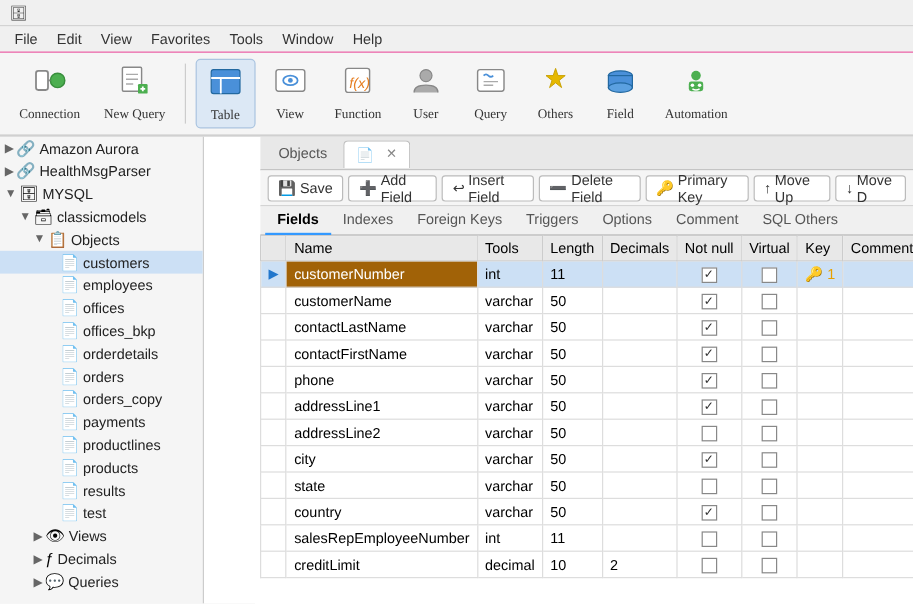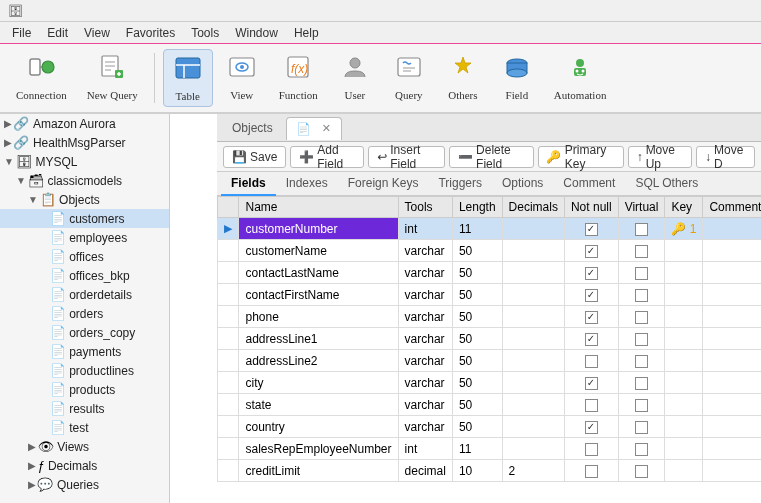--- a/index.html
+++ b/index.html
@@ -521,21 +521,21 @@
               <th>Decimals</th>
               <th>Not null</th>
               <th>Virtual</th>
               <th>Key</th>
               <th>Comment</th>
             </tr>
           </thead>
         <tbody id="table-body">
             <tr class="selected">
               <td class="row-marker" style="color: rgb(34, 119, 204); font-size: 11px;">▶</td>
-              <td style="background: #6d28d9; color: rgb(255, 255, 255);">customerNumber</td>
+              <td style="background: #a16207; color: rgb(255, 255, 255);">customerNumber</td>
               <td>int</td>
               <td>11</td>
               <td></td>
               <td class="checkbox-cell"><div class="cb checked" style="position: relative;"></div></td>
               <td class="checkbox-cell"><div class="cb" style="position: relative;"></div></td>
               <td class="key-icon">🔑 1</td>
               <td></td>
             </tr>
             <tr>
               <td class="row-marker" style="color: rgb(34, 119, 204); font-size: 11px;"></td>

